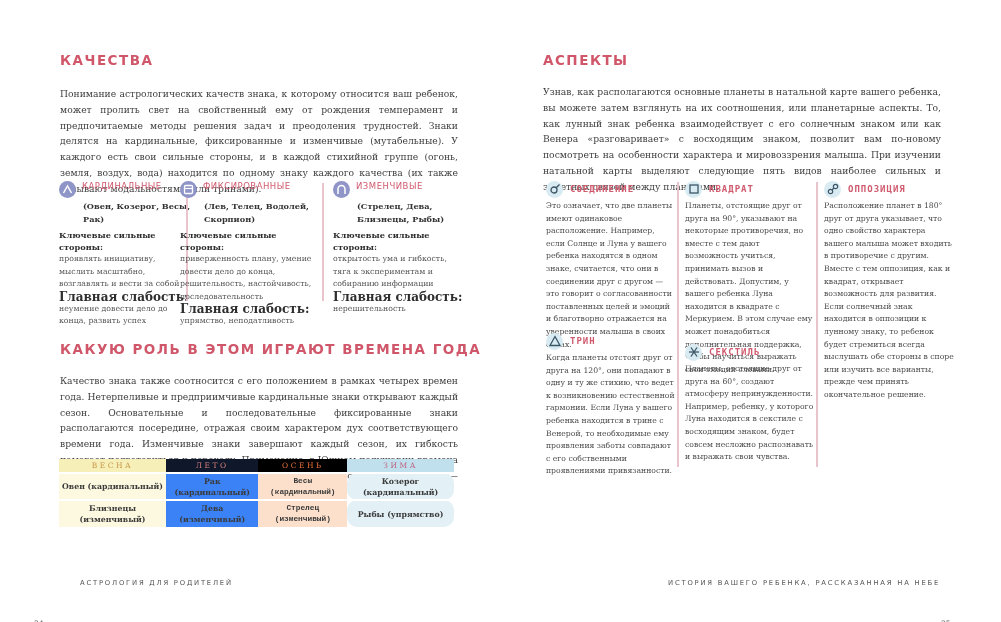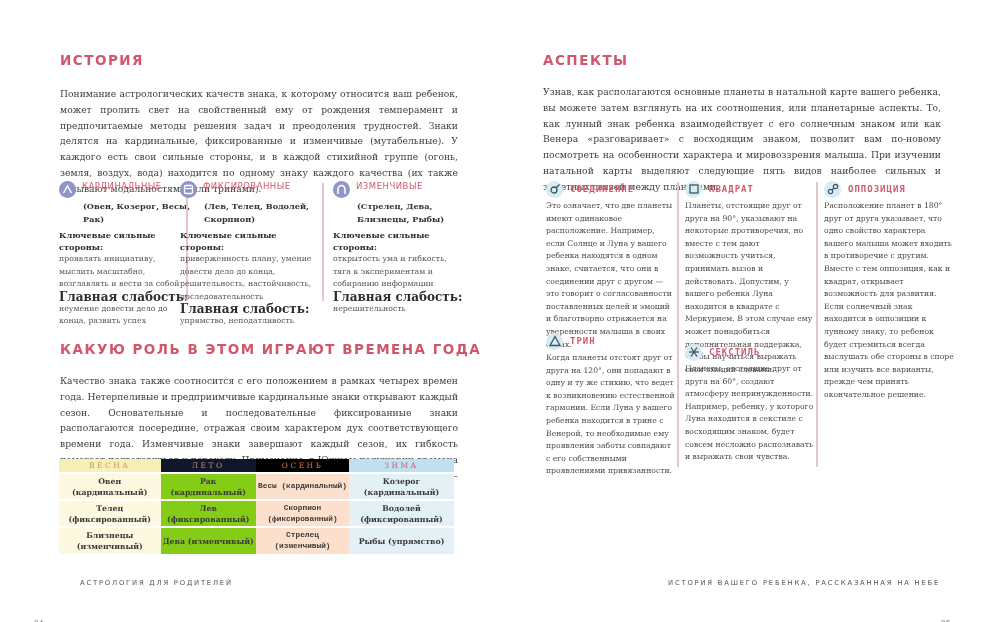--- a/index.html
+++ b/index.html
@@ -34,40 +34,40 @@
     .qlabel { font-size: 8.2px; font-weight: bold; color: #2e2e2e; line-height: 12px; margin-top: 4px; }
     .qlist { font-size: 7.8px; color: #555; line-height: 12.5px; }
     .qlabel2 { font-size: 12px; font-weight: bold; color: #2e2e2e; line-height: 12px; }
     .vdiv { position: absolute; width: 1.5px; background: #e9c4cc; }
 
     
     .stable { position: absolute; left: 59px; top: 459px; width: 395px; border-collapse: collapse; }
     .stable th { font-family: "DejaVu Serif", serif; font-weight: normal; font-size: 7.5px; letter-spacing: 2.5px; height: 14px; }
     .stable td { font-size: 7.8px; font-weight: bold; color: #3a3a3a; text-align: center; line-height: 11px; height: 27px; padding: 1px 2px; }
     .c-spring { background: #fdf9e0; } .h-spring { background: #f7efb8; color: #c89b4e; }
-    .c-summer { background: #84cc16; } .h-summer { background: #0f172a; color: #d37d7a; }
+    .c-summer { background: #3b82f6; } .h-summer { background: #0f172a; color: #d37d7a; }
     .c-autumn { background: #fce0cc; font-family: Liberation Mono, monospace; } .h-autumn { background: #000000; color: #e46d35; }
-    .c-winter { background: #e3f0f5; } .h-winter { background: #bfe0ec; color: #c16584; }
+    .c-winter { background: #e3f0f5; border-radius: 10px; } .h-winter { background: #bfe0ec; color: #c16584; }
     .stable tr.row td { border-top: 2px solid #ffffff; }
 
     
     .acard { position: absolute; width: 130px; }
     .ahead { display: flex; align-items: center; gap: 7px; height: 18px; }
     .aicon { width: 17px; height: 17px; border-radius: 50%; background: #d9ebf2; flex: none; display:flex; align-items:center; justify-content:center; }
     .atitle { font-family: "DejaVu Sans Mono", monospace; font-weight: bold; font-size: 9px; color: #d05a6e; letter-spacing: 1px; }
     .atext { font-size: 7.7px; color: #4a4a4a; line-height: 12.6px; margin-top: 2px; }
 
     .footer { position: absolute; top: 579px; font-family: "DejaVu Sans", sans-serif; font-size: 6.8px; letter-spacing: 1.8px; color: #555; }
     .pnum { position: absolute; top: 579px; font-family: "DejaVu Sans", sans-serif; font-size: 7.5px; color: #666; margin-top: 40px; }
   </style>
 </head>
 <body>
 
 <div class="page left">
-  <div class="heading" style="left:60px; top:52px;">ИСТОРИЯ</div>
+  <div class="heading" style="left:60px; top:52px;">КАЧЕСТВА</div>
   <div class="para" style="left:60px; top:86px; width:398px;">Понимание астрологических качеств знака, к которому относится ваш ребенок, может пролить свет на свойственный ему от рождения темперамент и предпочитаемые методы решения задач и преодоления трудностей. Знаки делятся на кардинальные, фиксированные и изменчивые (мутабельные). У каждого есть свои сильные стороны, и в каждой стихийной группе (огонь, земля, воздух, вода) находится по одному знаку каждого качества (их также называют модальностями, или тринами).</div>
 
   <div class="qcard" style="left:59px;">
     <div class="qhead">
       <span class="qicon">
         <svg width="11" height="11" viewBox="0 0 11 11">
             <path d="M1.5 9 L5.5 2 L9.5 9" stroke="#fff" stroke-width="1.5" fill="none"></path>
           </svg>
       </span>
       <span class="qtitle">КАРДИНАЛЬНЫЕ</span>
@@ -127,26 +127,20 @@
       </tr>
     </thead>
     <tbody>
       <tr class="row">
         <td class="c-spring">Овен (кардинальный)</td>
         <td class="c-summer">Рак (кардинальный)</td>
         <td class="c-autumn">Весы (кардинальный)</td>
         <td class="c-winter">Козерог (кардинальный)</td>
       </tr>
       <tr class="row">
-        <td class="c-spring">Телец (фиксированный)</td>
-        <td class="c-summer">Лев (фиксированный)</td>
-        <td class="c-autumn">Скорпион (фиксированный)</td>
-        <td class="c-winter">Водолей (фиксированный)</td>
-      </tr>
-      <tr class="row">
         <td class="c-spring">Близнецы (изменчивый)</td>
         <td class="c-summer">Дева (изменчивый)</td>
         <td class="c-autumn">Стрелец (изменчивый)</td>
         <td class="c-winter">Рыбы (упрямство)</td>
       </tr>
     </tbody>
   </table>
 
   <div class="pnum" style="left:34px;">24</div>
   <div class="footer" style="left:80px;">АСТРОЛОГИЯ ДЛЯ РОДИТЕЛЕЙ</div>

